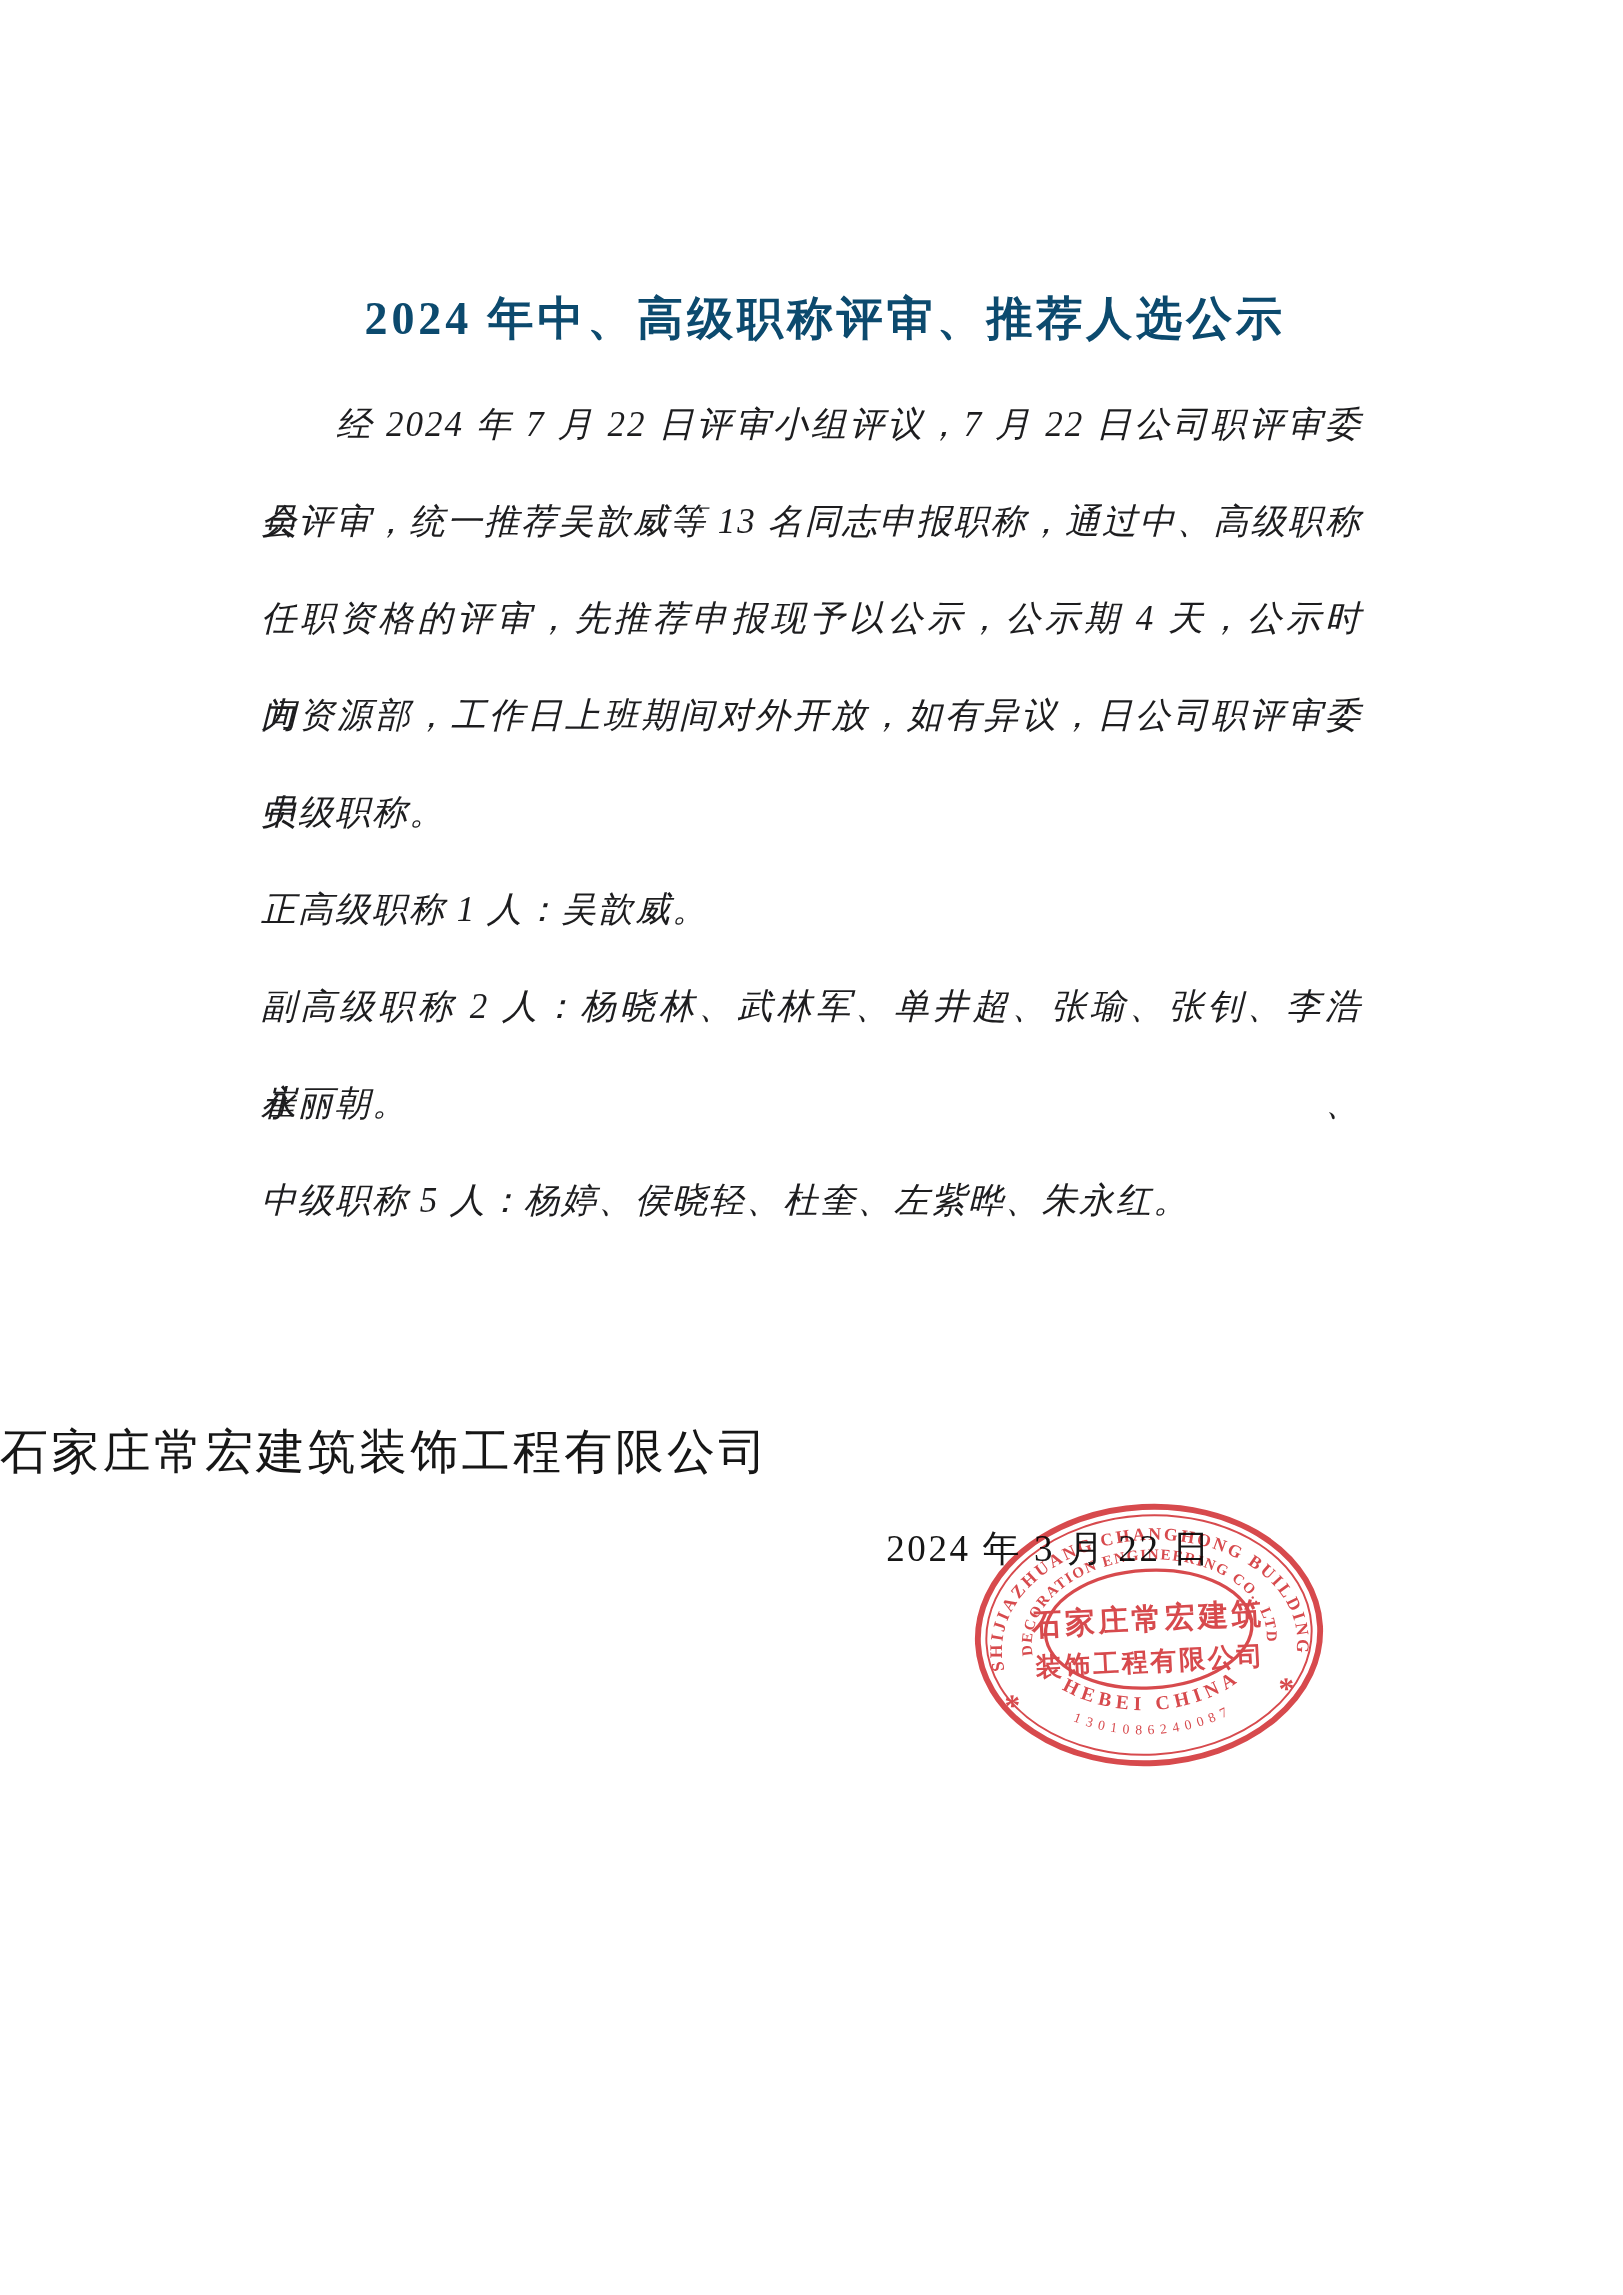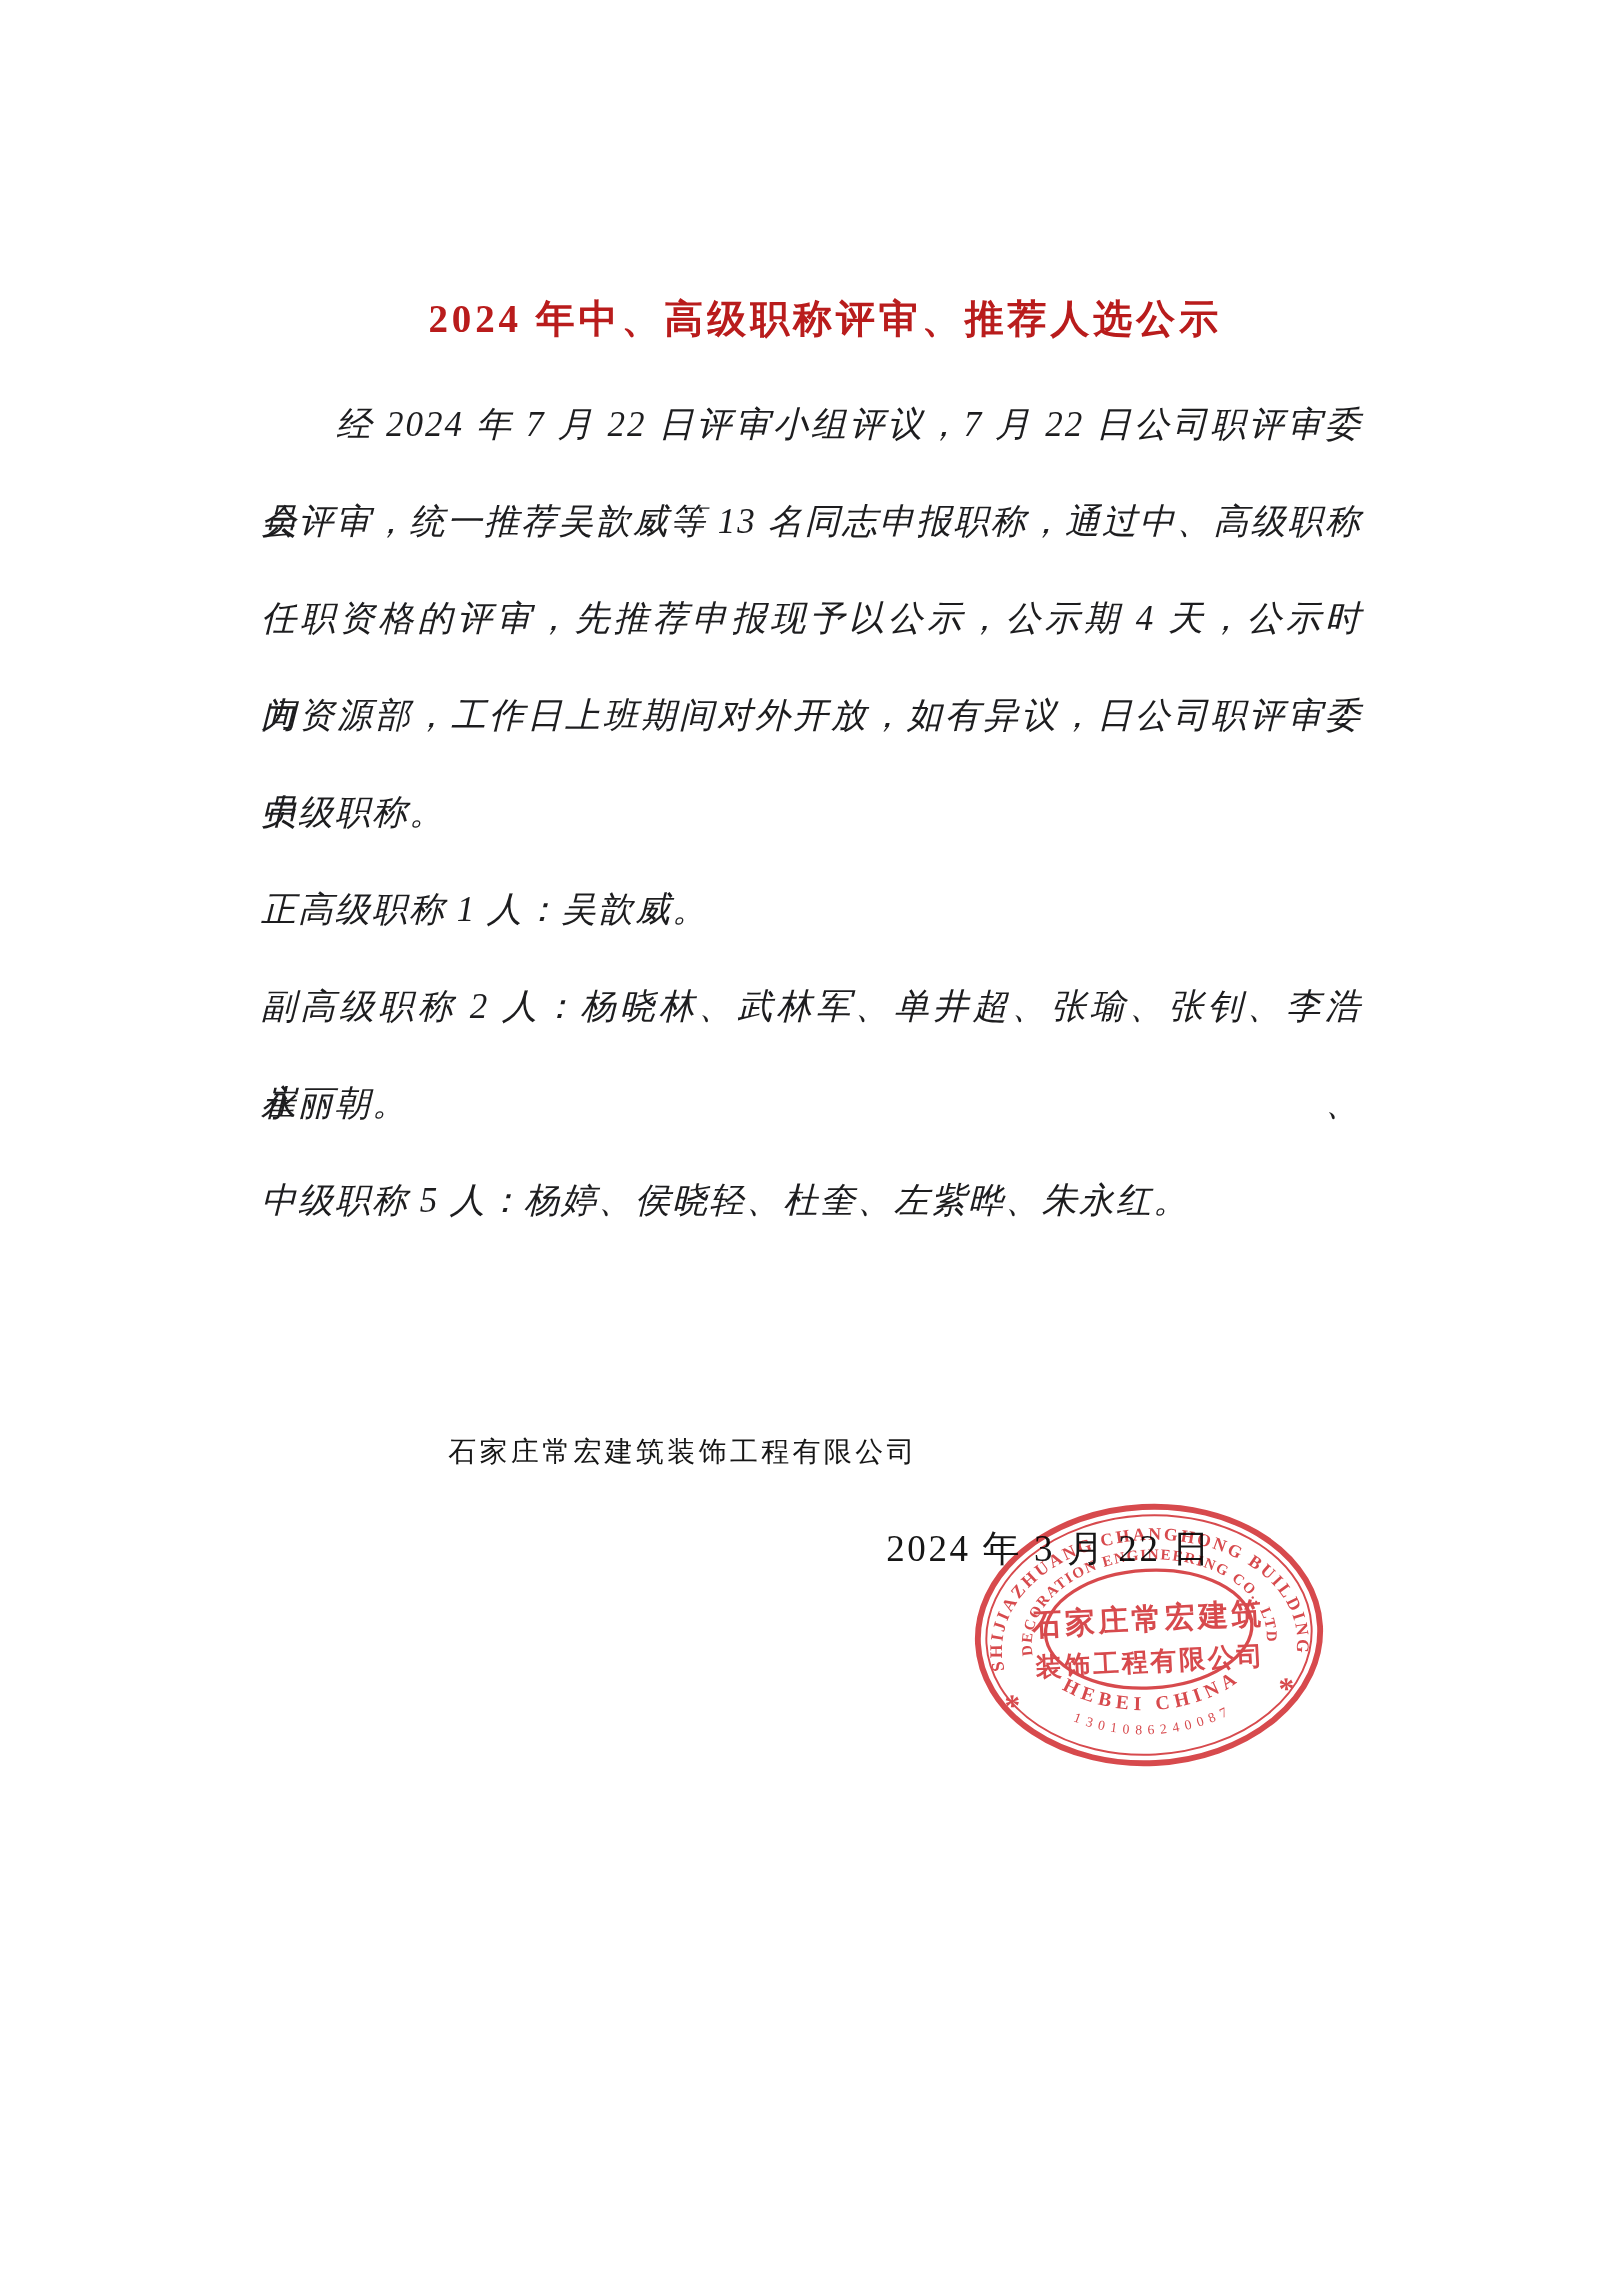--- a/index.html
+++ b/index.html
@@ -11,24 +11,24 @@
     overflow: hidden;
     font-family: "Liberation Serif", serif;
     color: #1d1d1f;
   }
   .title {
     padding-top: 293px;
     margin-left: 27.5px;
     height: 52px;
     line-height: 52px;
     text-align: center;
-    font-size: 39px;
+    font-size: 46px;
     font-weight: bold;
     letter-spacing: 3.9px;
-    color: #b91c1c;
+    color: #0c4a6e;
   }
   .body-block {
     margin: 31px 261px 0 261px; 
     font-style: italic;
   }
   .line {
     height: 97px;
     line-height: 97px;
     font-size: 35px;
     letter-spacing: 2px;
@@ -37,23 +37,23 @@
   .jfull {
     white-space: normal;
     text-align: justify;
     text-align-last: justify;
   }
   .indent { text-indent: 75px; }
   .sig-company {
     margin-top: 154px;
     height: 97px;
     line-height: 97px;
-    text-align: center;
+    text-align: left;
     padding-right: 257px;
-    font-size: 28px;
+    font-size: 48px;
     letter-spacing: 3.3px;
     color: #161616;
   }
   .sig-date {
     height: 97px;
     line-height: 97px;
     text-align: right;
     padding-right: 411px;
     font-size: 37px;
     letter-spacing: 2.6px;

